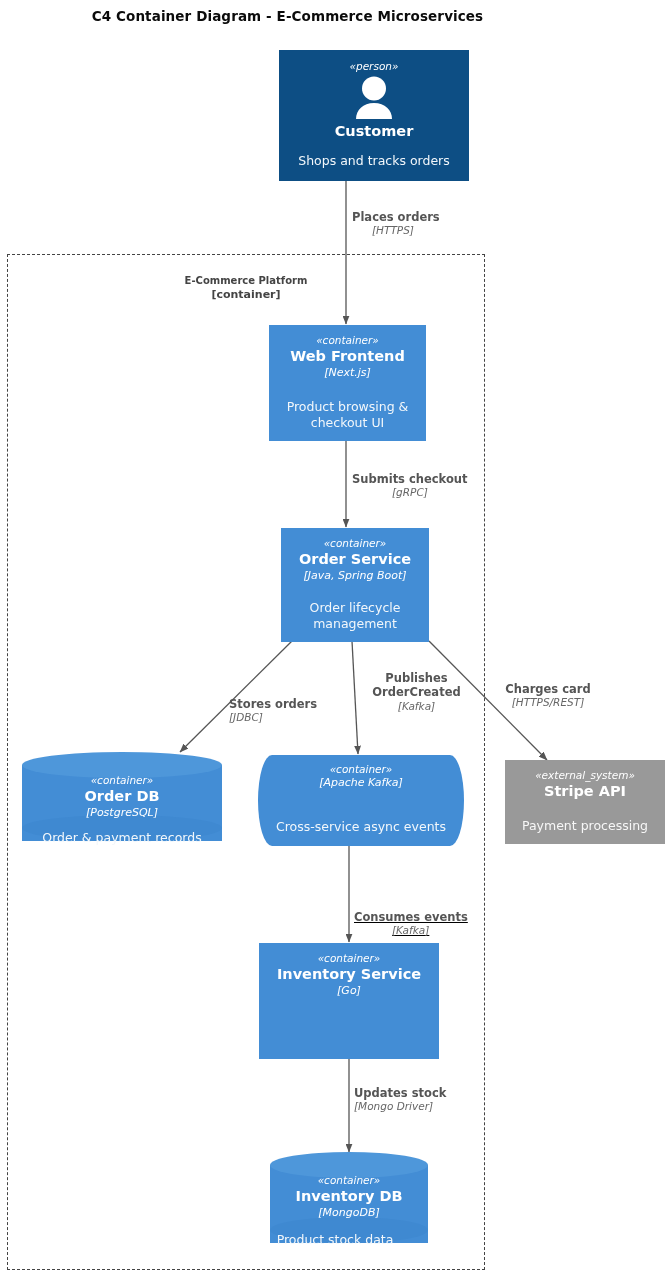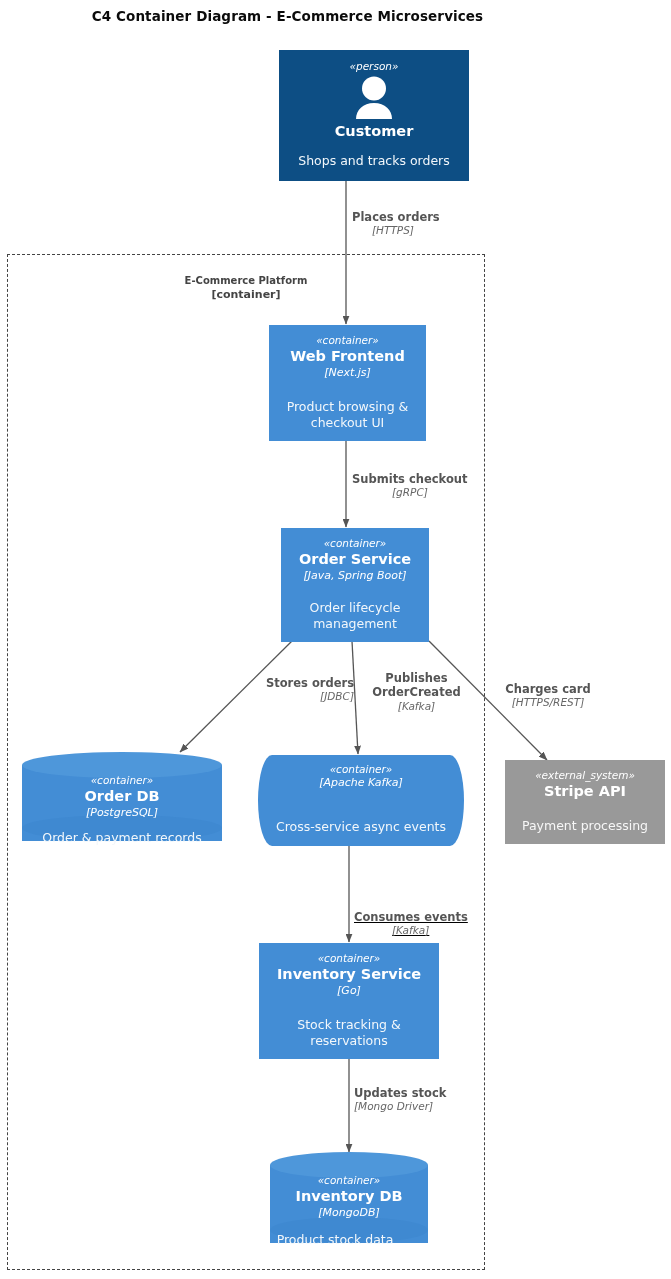--- a/index.html
+++ b/index.html
@@ -315,23 +315,20 @@
       <span class="ndesc">Payment processing</span>
     </div>
   </div>
 
   <div class="node container-rect" style="left:259px; top:943px; width:180px; height:116px;">
     <div class="rect-head">
       <span class="stereotype">«container»</span>
       <span class="nname">Inventory Service</span>
       <span class="ntech">[Go]</span>
     </div>
-    <div class="rect-desc">
-      <span class="ndesc">Stock tracking &amp; reservations</span>
-    </div>
   </div>
 
   <div class="db-wrap" style="left:270px; top:1152px; width:158px; height:104px;">
     <div class="db-body" style="top:13px; width:158px; height:78px;"></div>
     <div class="db-bottom" style="top:65px; width:158px; height:26px;"></div>
     <div class="db-top" style="top:0px; width:158px; height:26px;"></div>
     <div class="db-text node" style="top:22px; left:0; width:158px; position:absolute;">
       <span class="stereotype">«container»</span>
       <span class="nname">Inventory DB</span>
       <span class="ntech">[MongoDB]</span>
@@ -344,21 +341,21 @@
   <div class="edge-label" style="left:352px; top:210px; width:180px; text-align:left;">
     <span class="el-text">Places orders</span>
     <span class="el-tech" style="display:block; text-align:left; padding-left:20px;">[HTTPS]</span>
   </div>
 
   <div class="edge-label" style="left:352px; top:472px; width:190px; text-align:left;">
     <span class="el-text">Submits checkout</span>
     <span class="el-tech" style="display:block; text-align:left; padding-left:40px;">[gRPC]</span>
   </div>
 
-  <div class="edge-label" style="left:229px; top:676px; width:125px; text-align:right;">
+  <div class="edge-label" style="left:229px; top:697px; width:125px; text-align:left;">
     <span class="el-text">Stores orders</span>
     <span class="el-tech">[JDBC]</span>
   </div>
 
   <div class="edge-label multiline" style="left:360px; top:671px; width:113px; text-align:center;">
     <span class="el-text">Publishes OrderCreated</span>
     <span class="el-tech">[Kafka]</span>
   </div>
 
   <div class="edge-label" style="left:493px; top:682px; width:110px; text-align:center;">

